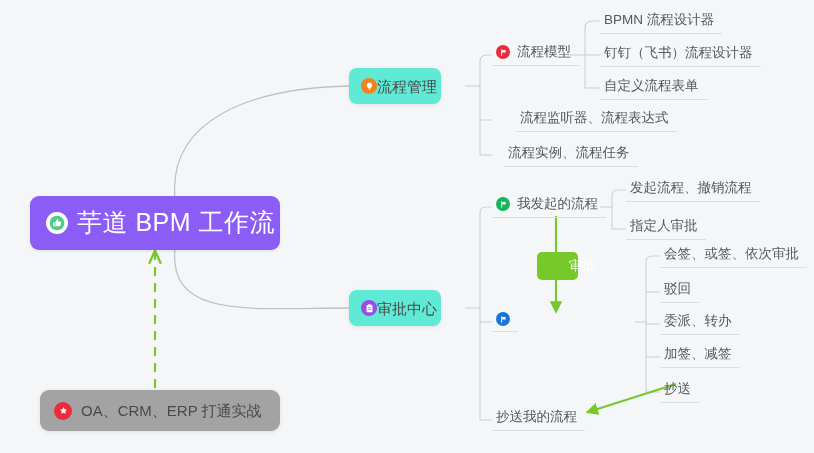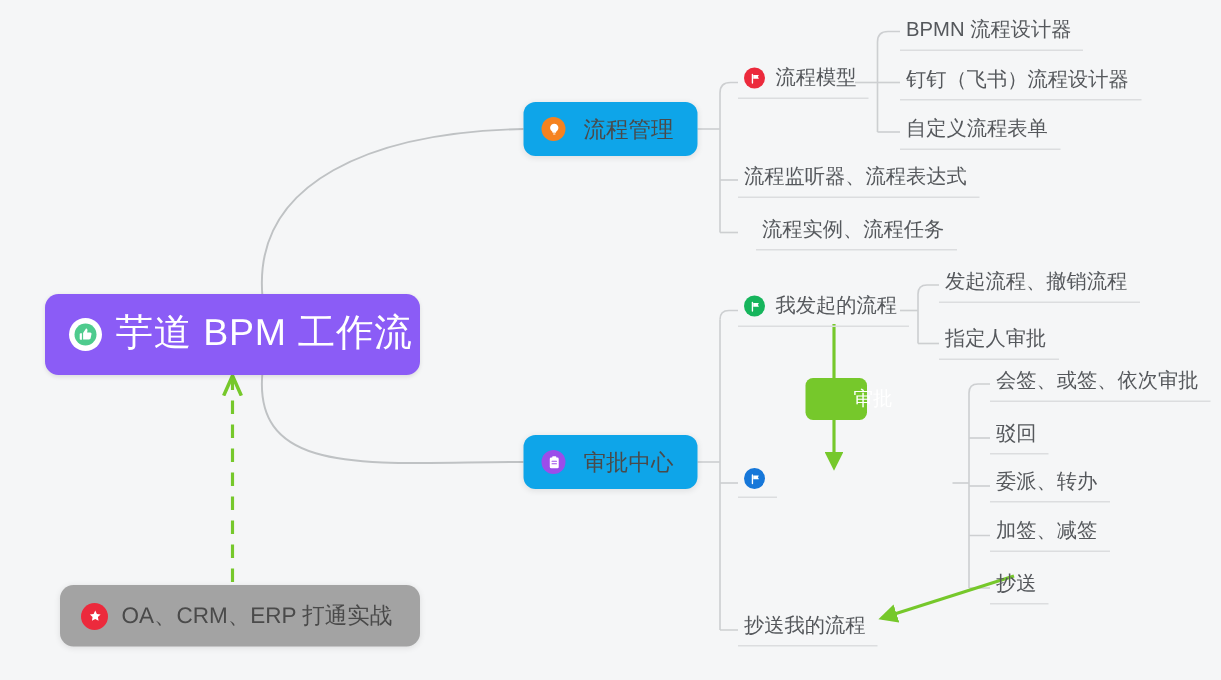--- a/index.html
+++ b/index.html
@@ -29,24 +29,24 @@
   .icon-circle{
     width:22px;height:22px;border-radius:50%;
     display:flex;align-items:center;justify-content:center;
     flex:0 0 auto;
   }
   .icon-circle svg{display:block;}
 
   
   .branch-card{
     position:absolute;
-    display:flex;align-items:center;gap:12px;
-    background:#0ea5e9;
+    display:flex;align-items:center;gap:0;
+    background:#5eead4;
     border-radius:8px;
-    padding:9px 16px 9px 12px;
+    padding:9px 4px 9px 12px;
     box-shadow:0 1px 4px rgba(0,0,0,.09);
     box-sizing:border-box;
     white-space:nowrap;
   }
   .branch-label{color:#4a4a4a;font-size:15px;line-height:1;}
 
   
   .note-card{
     position:absolute;
     display:flex;align-items:center;gap:9px;
@@ -181,21 +181,21 @@
   <div class="topic" style="left:600px;top:10px;">
     <span class="topic-label">BPMN 流程设计器</span>
   </div>
   <div class="topic" style="left:600px;top:43px;">
     <span class="topic-label">钉钉（飞书）流程设计器</span>
   </div>
   <div class="topic" style="left:600px;top:76px;">
     <span class="topic-label">自定义流程表单</span>
   </div>
 
-  <div class="topic" style="left:492px;top:108px;">
+  <div class="topic" style="left:516px;top:108px;">
     <span class="topic-label">流程监听器、流程表达式</span>
   </div>
   <div class="topic" style="left:492px;top:143px;margin-left:12px;">
     <span class="topic-label">流程实例、流程任务</span>
   </div>
 
   <div class="branch-card" style="left:349px;top:290px;height:36px;">
     <span class="icon-circle" style="background:#9B4DEA;width:16px;height:16px;">
       <svg width="11" height="11" viewBox="0 0 24 24" aria-hidden="true">
         <rect x="5.5" y="4.5" width="13" height="15.5" rx="2" fill="#ffffff"></rect>

